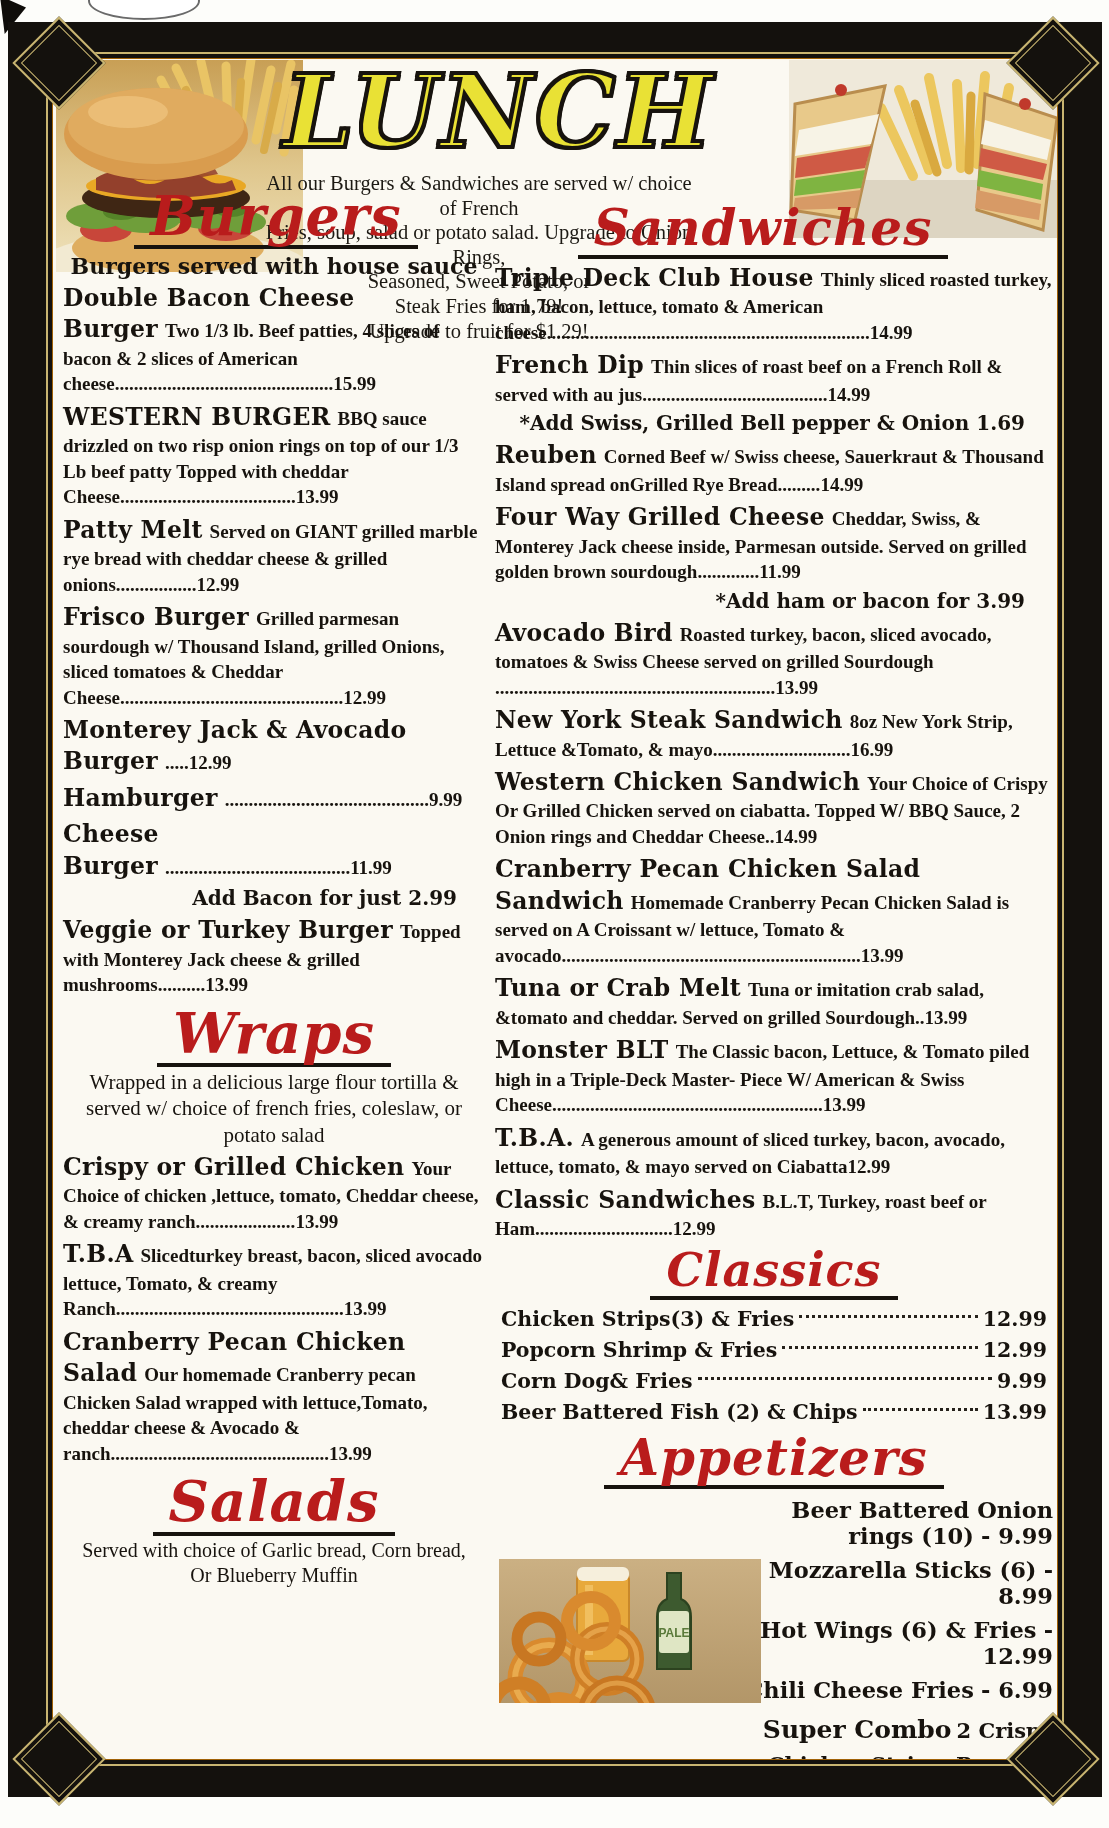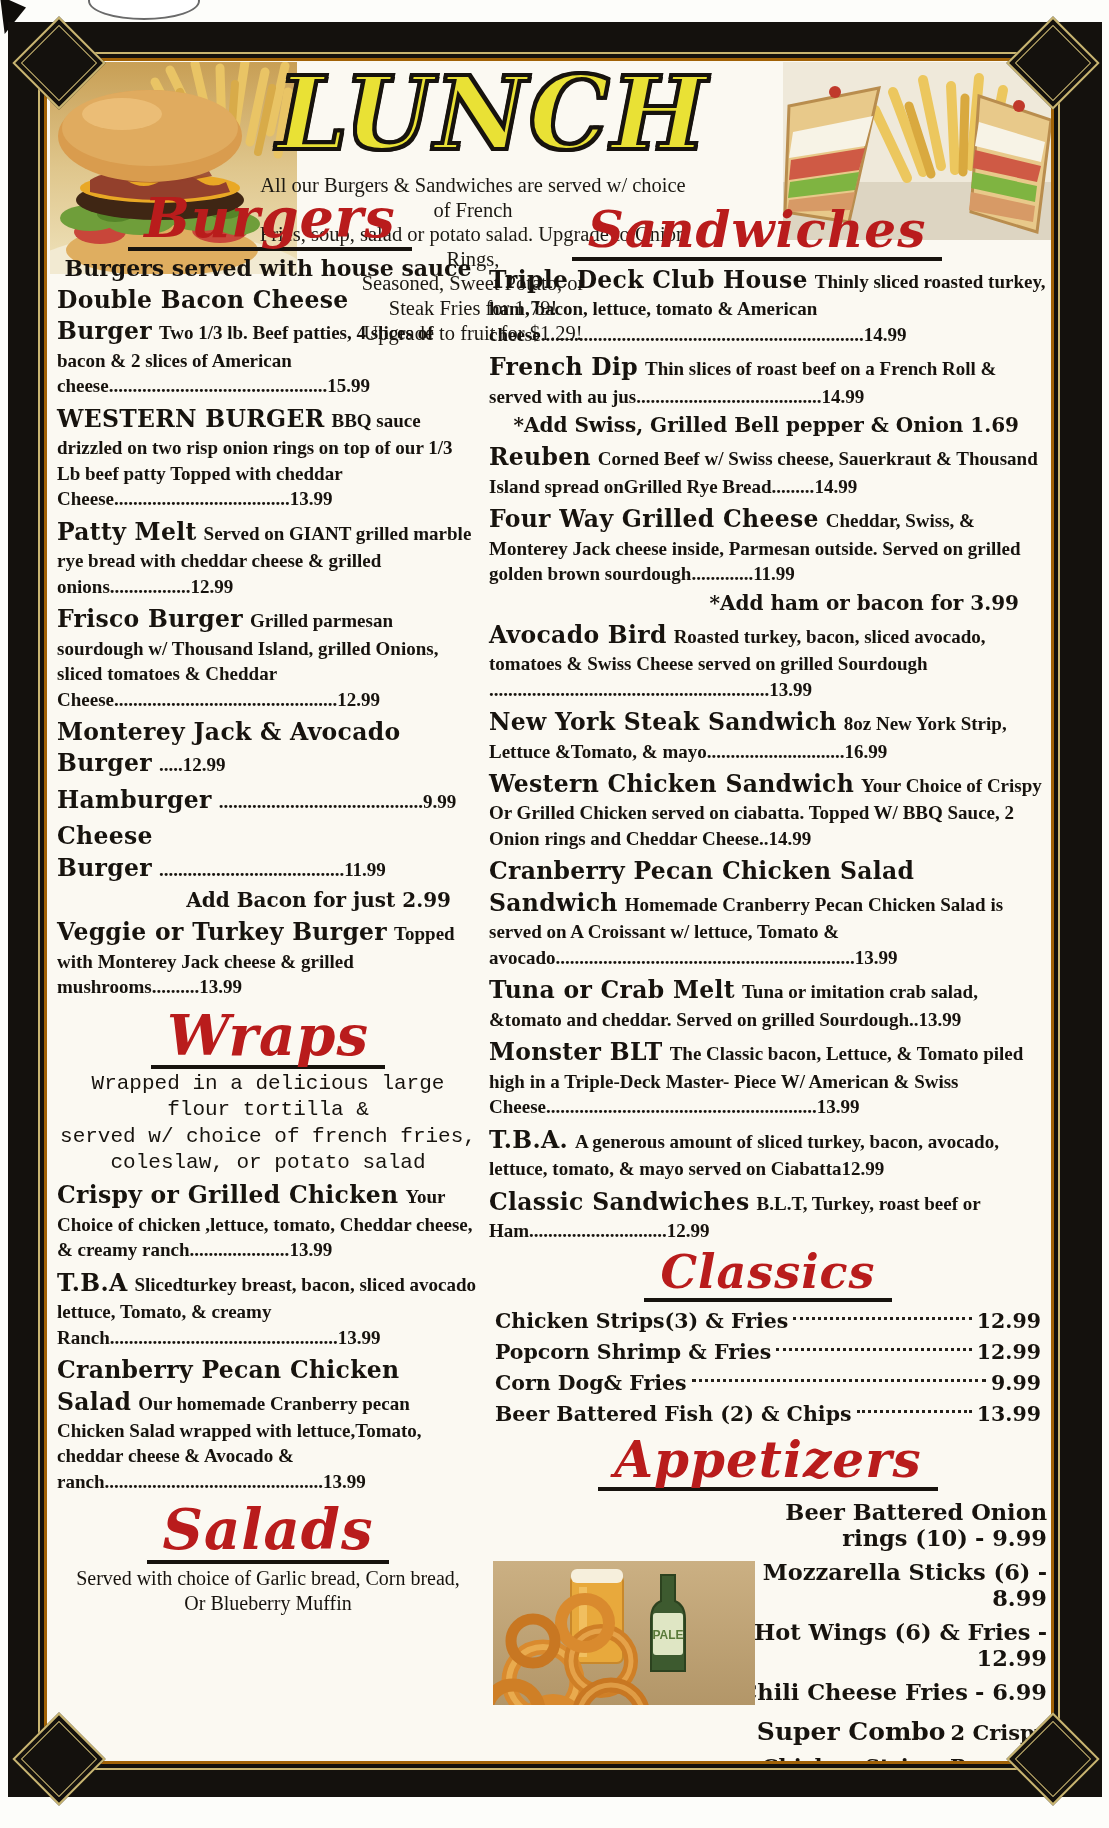--- a/index.html
+++ b/index.html
@@ -1,22 +1,22 @@
 <!DOCTYPE html>
 <html><head>
 <meta charset="utf-8">
 <style>
   html,body{margin:0;padding:0;background:#e9e7e2;}
   .page{position:relative;width:1109px;height:1828px;background:#fdfdfa;overflow:hidden;
         font-family:"DejaVu Serif",serif;color:#17130e;}
   
   .frame{position:absolute;left:8px;top:22px;width:1094px;height:1775px;background:#14110d;}
   
-  .panel{position:absolute;left:44px;top:58px;width:1004px;height:1700px;background:#fbf9f2;
-         outline:2px solid #c9b571;outline-offset:4px;border:3px solid #a16207;overflow:hidden;}
+  .panel{position:absolute;left:52px;top:58px;width:1004px;height:1700px;background:#fbf9f2;
+         outline:2px solid #c9b571;outline-offset:4px;border:1px solid #a16207;overflow:hidden;}
   
   .diamond{position:absolute;width:62px;height:62px;background:#14110d;border:2px solid #c9b571;
            box-shadow:inset 0 0 0 4px #14110d, inset 0 0 0 5px #c9b571;transform:rotate(45deg);z-index:6;}
   .d-tl{left:26px;top:30px;} .d-tr{left:1020px;top:30px;} .d-bl{left:26px;top:1726px;} .d-br{left:1020px;top:1726px;}
   
   .plate-arc{position:absolute;left:88px;top:-18px;width:108px;height:34px;border:2px solid #6a6a6a;
              border-radius:50%;background:#fff;}
   .ink-wedge{position:absolute;left:0;top:-4px;width:26px;height:38px;background:#0f0d0a;
              clip-path:polygon(0 0,100% 30%,18% 100%);}
   
@@ -32,21 +32,21 @@
   .hdr-abs{position:absolute;text-align:center;}
   .burgers-hdr{left:78px;top:128px;width:290px;}
   .burgers-hdr .script-hdr{font-size:54px;}
   .sandwiches-hdr{left:500px;top:142px;width:420px;z-index:3;}
   .sandwiches-hdr .script-hdr{font-size:50px;}
   
   .col{position:absolute;}
   .col-left{left:10px;top:192px;width:422px;}
   .col-right{left:442px;top:204px;width:558px;}
   .subtitle-bold{font-family:"DejaVu Serif",serif;font-weight:800;font-size:22px;text-align:center;margin:2px 0 4px;}
-  .subtitle-sans{font-family:Liberation Mono, monospace;font-size:21px;text-align:center;white-space:pre-line;
+  .subtitle-sans{font-family:Liberation Serif, serif;font-size:21px;text-align:center;white-space:pre-line;
       line-height:1.25;margin:2px 0 4px;}
   .subtitle-serif{font-family:"Liberation Serif",serif;font-size:20px;text-align:center;white-space:pre-line;
       line-height:1.25;margin:2px 0 4px;}
   
   .mi{font-family:"Liberation Serif",serif;font-size:19px;font-weight:600;line-height:1.34;margin:0 0 5px;color:#17130e;}
   .mi .nm{font-family:"DejaVu Serif",serif;font-size:23.5px;font-weight:800;letter-spacing:.3px;margin-right:7px;}
   .mi .pr{font-weight:700;margin-top:44px;}
   .note{font-family:"DejaVu Serif",serif;font-weight:800;font-size:20px;text-align:right;margin:-1px 28px 5px 0;}
   .wraps-block .script-hdr,.salads-block .script-hdr{font-size:56px;margin-top:4px;margin-bottom:2px;}
   

